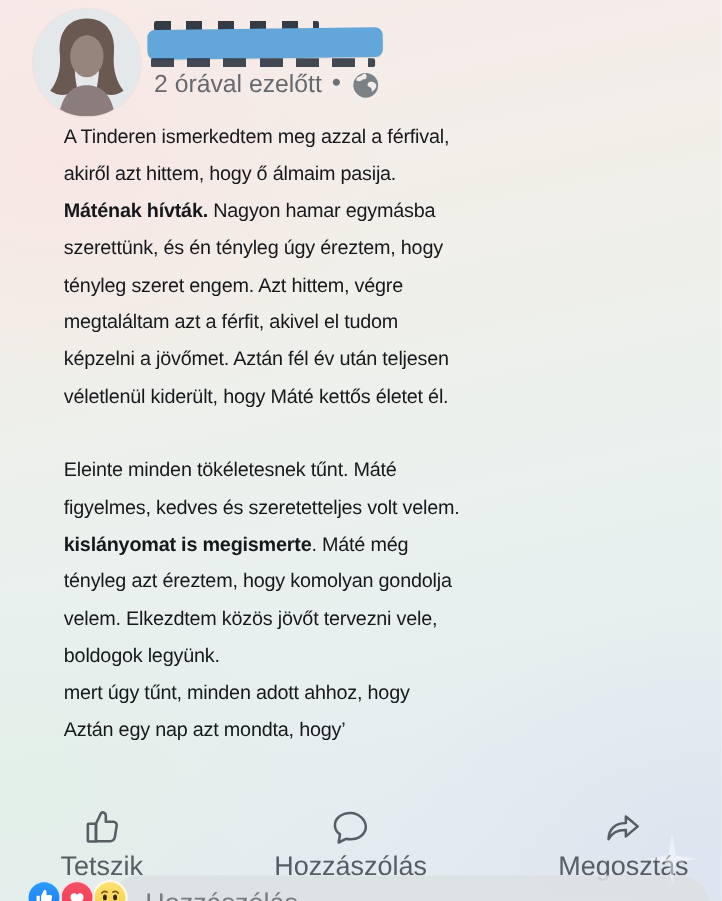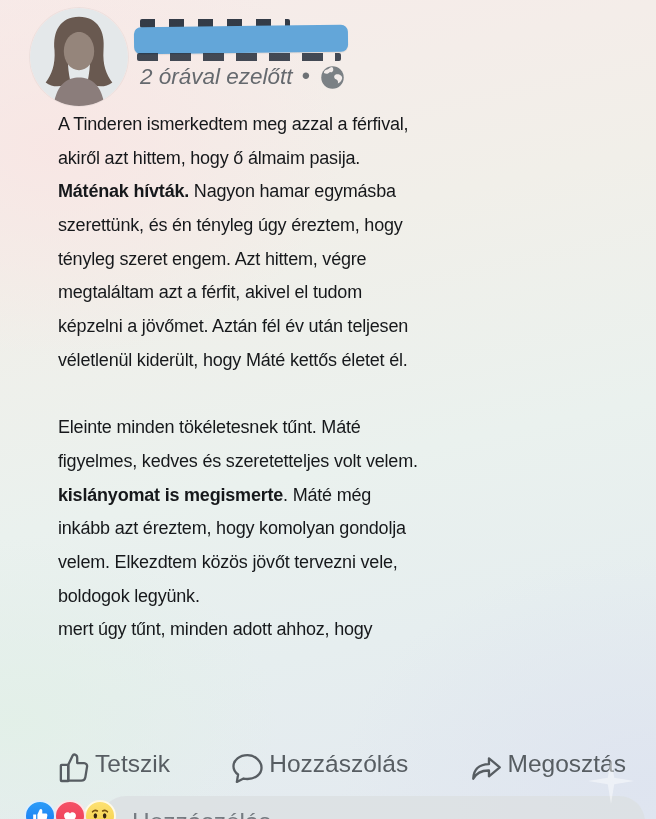--- a/index.html
+++ b/index.html
@@ -21,34 +21,34 @@
 
   .redaction{left:134px;top:16px;width:218px;height:46px;}
   .frag-top{position:absolute;left:6px;top:3px;width:150px;height:9px;border-radius:2px;
     background:repeating-linear-gradient(90deg,#232c39 0 15px,transparent 15px 29px);opacity:.92;}
   .redact-bar{position:absolute;left:0;top:10px;width:214px;height:27px;border-radius:7px;
     background:#63a6d9;transform:rotate(-.7deg);box-shadow:0 1px 1px rgba(0,0,0,.08);}
   .frag-bottom{position:absolute;left:3px;top:37px;width:204px;height:8px;border-radius:2px;
     background:repeating-linear-gradient(90deg,#232c39 0 21px,transparent 21px 33px);opacity:.85;}
 
   .meta{left:140px;top:62px;height:30px;display:flex;align-items:center;gap:9px;
-        color:#65696e;font-size:22.5px;font-style:italic;}
+        color:#65696e;font-size:22.5px;}
   .meta .dot{font-size:24px;line-height:1;position:relative;top:-1px;color:#6d7control;color:#6d7175;}
   .meta svg{display:block;}
 
   
   .post-text{left:58px;top:114px;width:575px;color:#16181b;font-size:18px;
              letter-spacing:-.2px;}
   .post-line{height:33.7px;white-space:pre;}
   .post-line .bold{font-weight:700;text-align:right;}
 
   
   .action-bar{left:0;top:742px;width:656px;height:52px;display:flex;align-items:center;
               justify-content:space-between;padding:0 30px 0 55px;box-sizing:border-box;}
-  .action-btn{display:flex;gap:3px;color:#575d62;font-size:24.5px;cursor:pointer;}
+  .action-btn{display:flex;align-items:center;gap:3px;color:#575d62;font-size:24.5px;cursor:pointer;flex-direction:column;}
   .action-btn svg{display:block;}
 
   
   .reactions{left:24px;top:800px;display:flex;}
   .reaction{width:32px;height:32px;border-radius:50%;margin-right:-2px;position:relative;
             border:2px solid rgba(255,255,255,.85);box-sizing:border-box;overflow:hidden;}
   .reaction svg{display:block;width:100%;height:100%;}
   .reaction-like{background:linear-gradient(#2b9bf8,#1877f2);z-index:3;}
   .reaction-love{background:linear-gradient(#f55066,#ee3d56);z-index:2;}
   .reaction-wow{background:linear-gradient(#fde173,#f5cf44);z-index:1;}
@@ -95,24 +95,25 @@
     <div class="post-line"><span class="bold">Máténak hívták.</span><span> Nagyon hamar egymásba</span></div>
     <div class="post-line"><span>szerettünk, és én tényleg úgy éreztem, hogy</span></div>
     <div class="post-line"><span>tényleg szeret engem. Azt hittem, végre</span></div>
     <div class="post-line"><span>megtaláltam azt a férfit, akivel el tudom</span></div>
     <div class="post-line"><span>képzelni a jövőmet. Aztán fél év után teljesen</span></div>
     <div class="post-line"><span>véletlenül kiderült, hogy Máté kettős életet él.</span></div>
     <div class="post-line"></div>
     <div class="post-line"><span>Eleinte minden tökéletesnek tűnt. Máté</span></div>
     <div class="post-line"><span>figyelmes, kedves és szeretetteljes volt velem.</span></div>
     <div class="post-line"><span class="bold">kislányomat is megismerte</span><span>. Máté még</span></div>
-    <div class="post-line"><span>inkább azt éreztem, hogy komolyan gondolja</span></div>
+    <div class="post-line"><span>tényleg azt éreztem, hogy komolyan gondolja</span></div>
     <div class="post-line"><span>velem. Elkezdtem közös jövőt tervezni vele,</span></div>
     <div class="post-line"><span>boldogok legyünk.</span></div>
     <div class="post-line"><span>mert úgy tűnt, minden adott ahhoz, hogy</span></div>
+    <div class="post-line"><span>Aztán egy nap azt mondta, hogy’</span></div>
   </div>
 
 <div class="abs action-bar">
   <div class="action-btn">
     <svg width="37" height="37" viewBox="0 0 24 24" fill="none" stroke="#575d62" stroke-width="1.5" stroke-linejoin="round" stroke-linecap="round">
       <path d="M8.6 9.6 L11.4 3.7 c.3-.6 1-.9 1.6-.7.9.3 1.4 1.1 1.4 2v3.5h4.5c1.2 0 2.1 1.1 1.9 2.3l-1.1 6.8c-.2 1.3-1.4 2.3-2.7 2.3H8.6 Z"></path>
       <path d="M8.6 9.6 H4.3 a.5.5 0 0 0-.5.5 v9.5 a.5.5 0 0 0 .5.5 H8.6 Z"></path>
     </svg>
     <span>Tetszik</span>
   </div>

